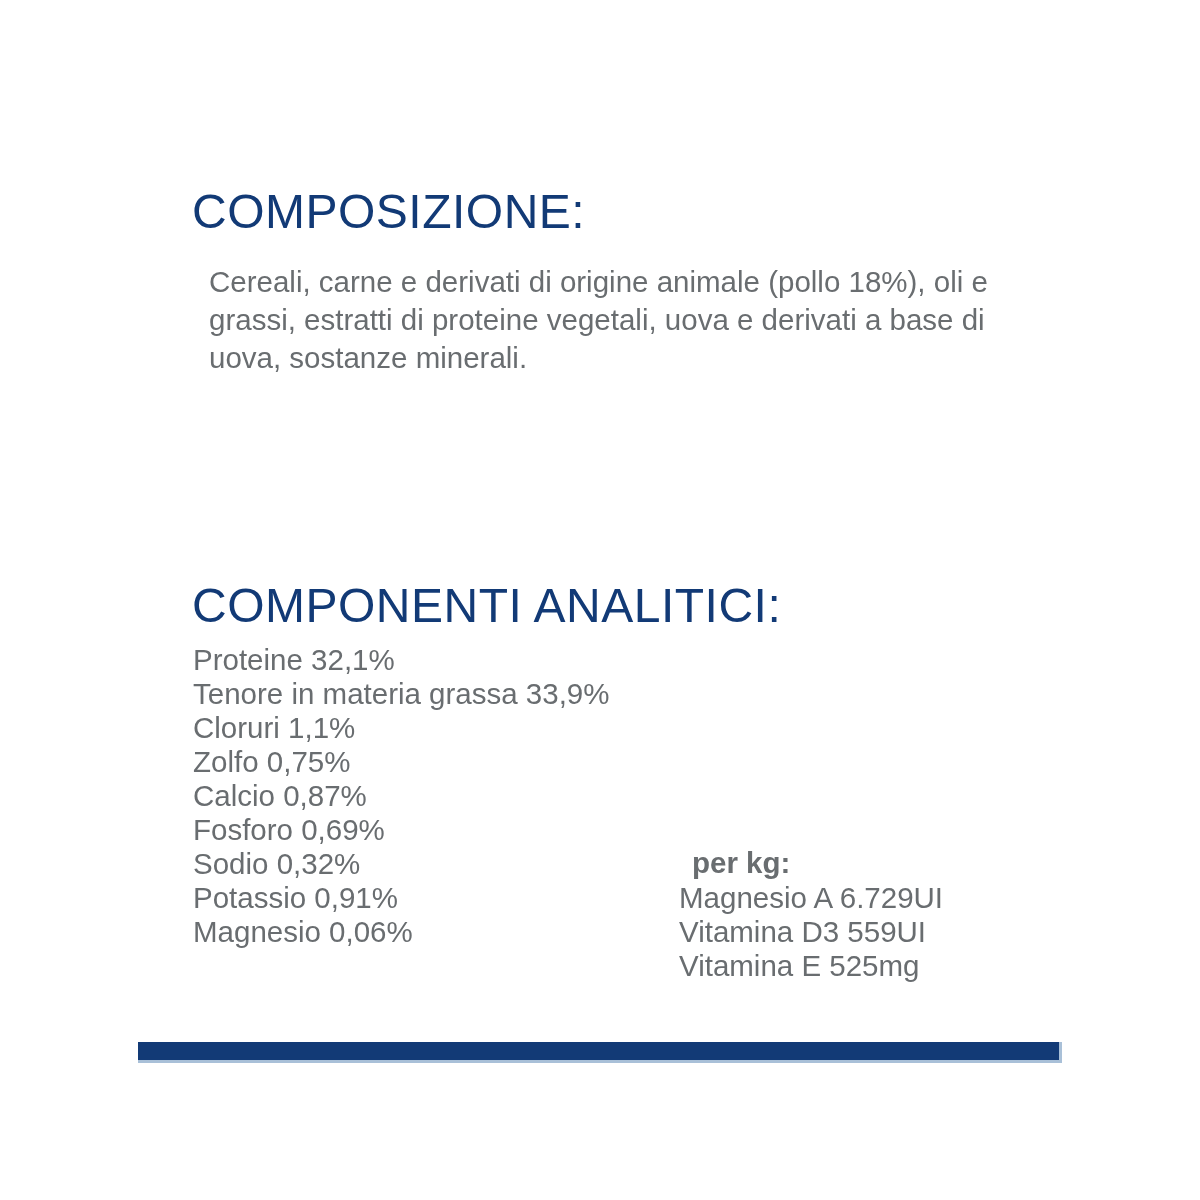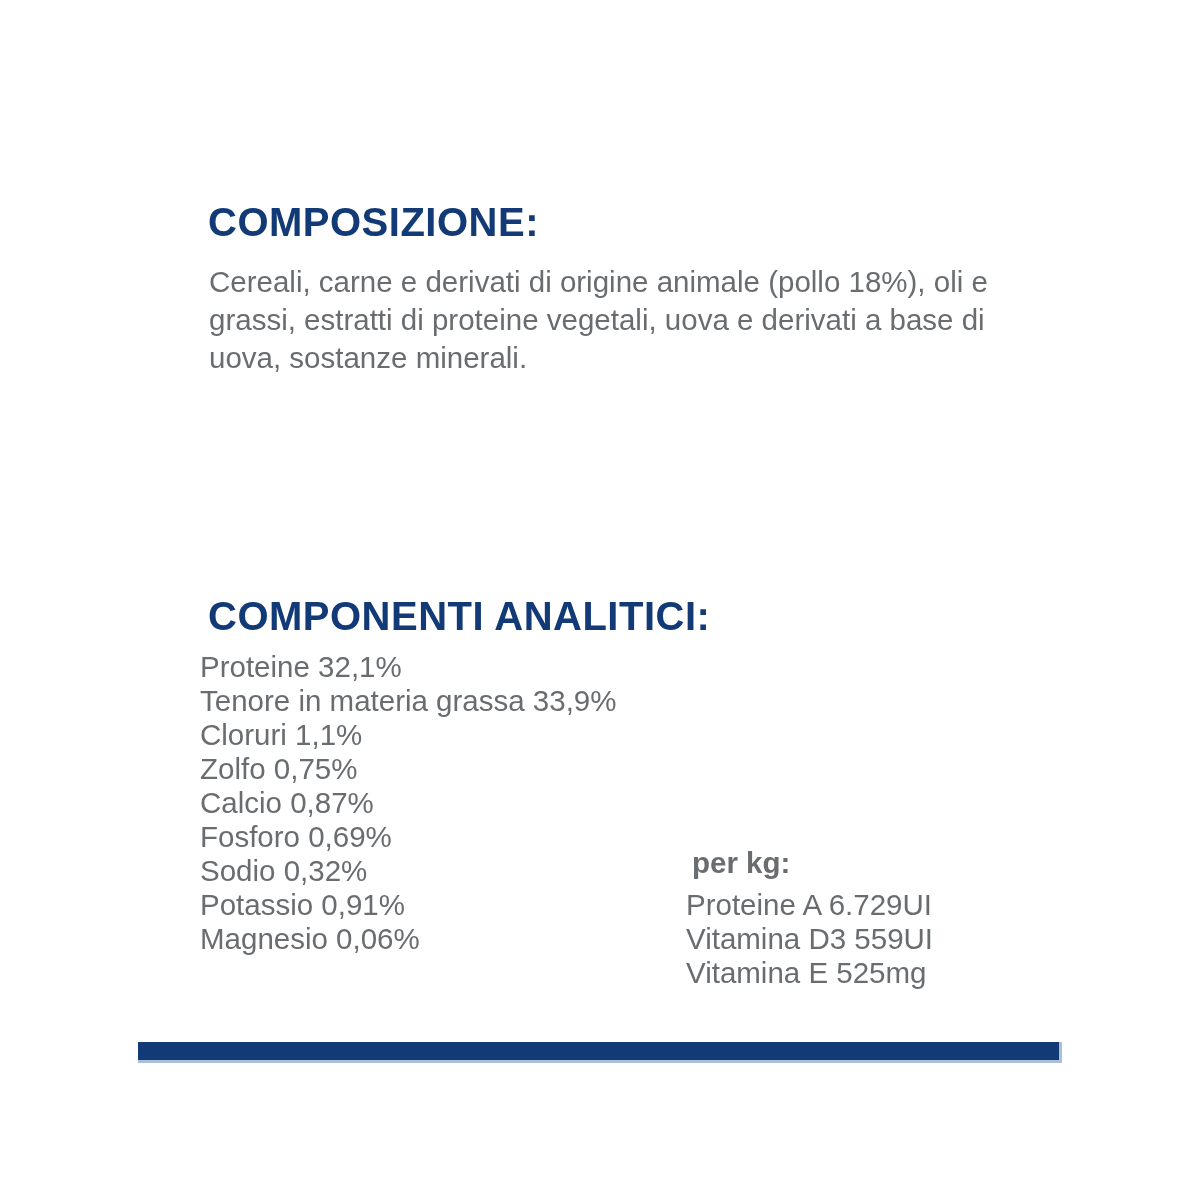--- a/index.html
+++ b/index.html
@@ -11,43 +11,43 @@
     position: relative;
     width: 1200px;
     height: 1200px;
     background: #ffffff;
     overflow: hidden;
     font-family: "Liberation Sans", sans-serif;
   }
   .section-heading {
     position: absolute;
     left: 192px;
-    margin: 16px;
-    font-size: 40px;
-    font-weight: bold;
+    margin: 0;
+    font-size: 48px;
+    font-weight: normal;
     letter-spacing: 0.5px;
     color: #123a76;
     white-space: nowrap;
   }
   #composition-heading { top: 184px; }
   #analytical-heading  { top: 578px; }
 
   #composition-body {
     position: absolute;
     left: 192px;
     top: 246px;
     width: 815px;
     margin: 17px;
     font-size: 29.5px;
     line-height: 38px;
     color: #696d70;
   }
 
   .plain-list {
-    margin: 8px;
+    margin: 1px;
     padding: 0;
     list-style: none;
   }
   #analytical-list {
     position: absolute;
     left: 192px;
     top: 642px;
     font-size: 29.5px;
     line-height: 34px;
     color: #696d70;
@@ -97,21 +97,21 @@
     <li>Calcio 0,87%</li>
     <li>Fosforo 0,69%</li>
     <li>Sodio 0,32%</li>
     <li>Potassio 0,91%</li>
     <li>Magnesio 0,06%</li>
   </ul>
 
   <div id="per-kg-block">
     <div id="per-kg-label">per kg:</div>
     <ul class="plain-list">
-      <li>Proteine A 6.729UI</li>
+      <li>Magnesio A 6.729UI</li>
       <li>Vitamina D3 559UI</li>
       <li>Vitamina E 525mg</li>
     </ul>
   </div>
 
   <div id="footer-bar"></div>
 
 </div>
 
 </body></html>

